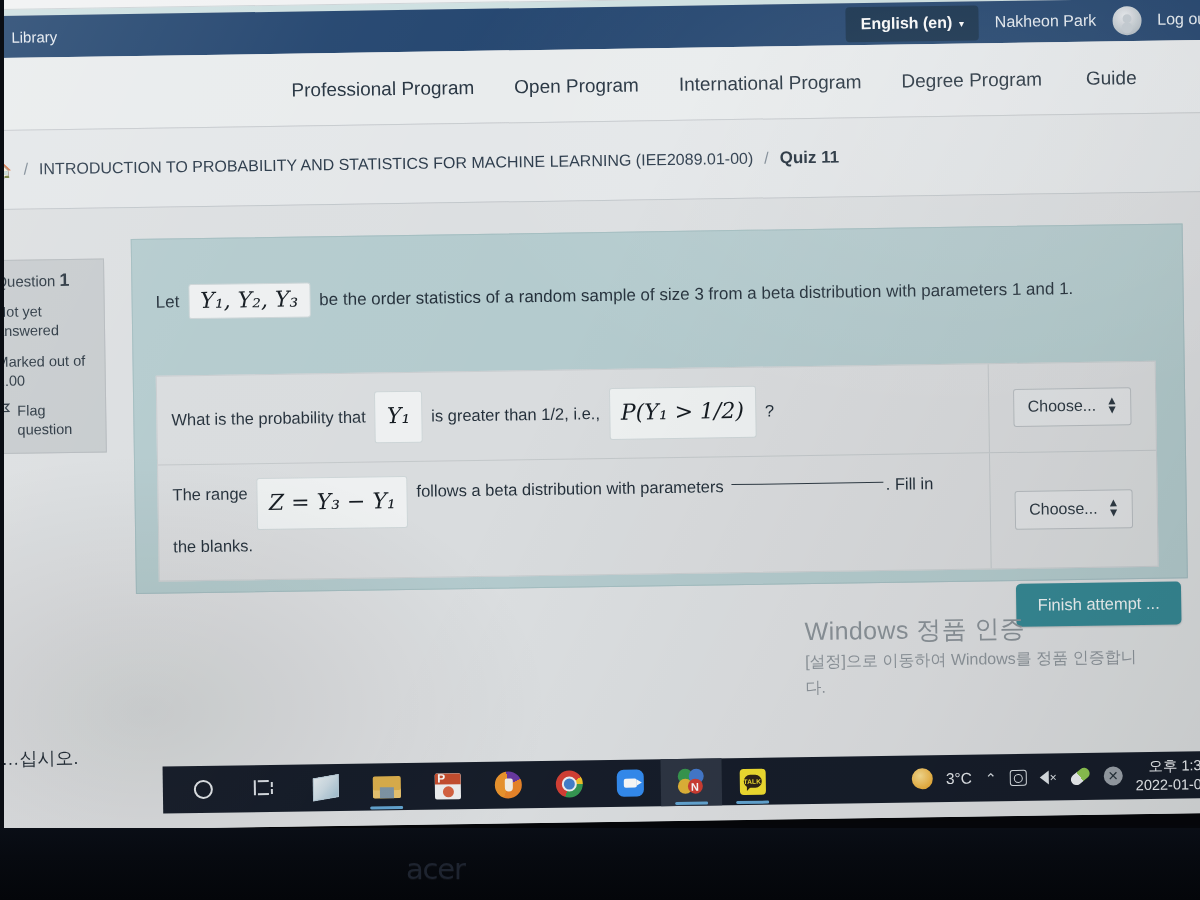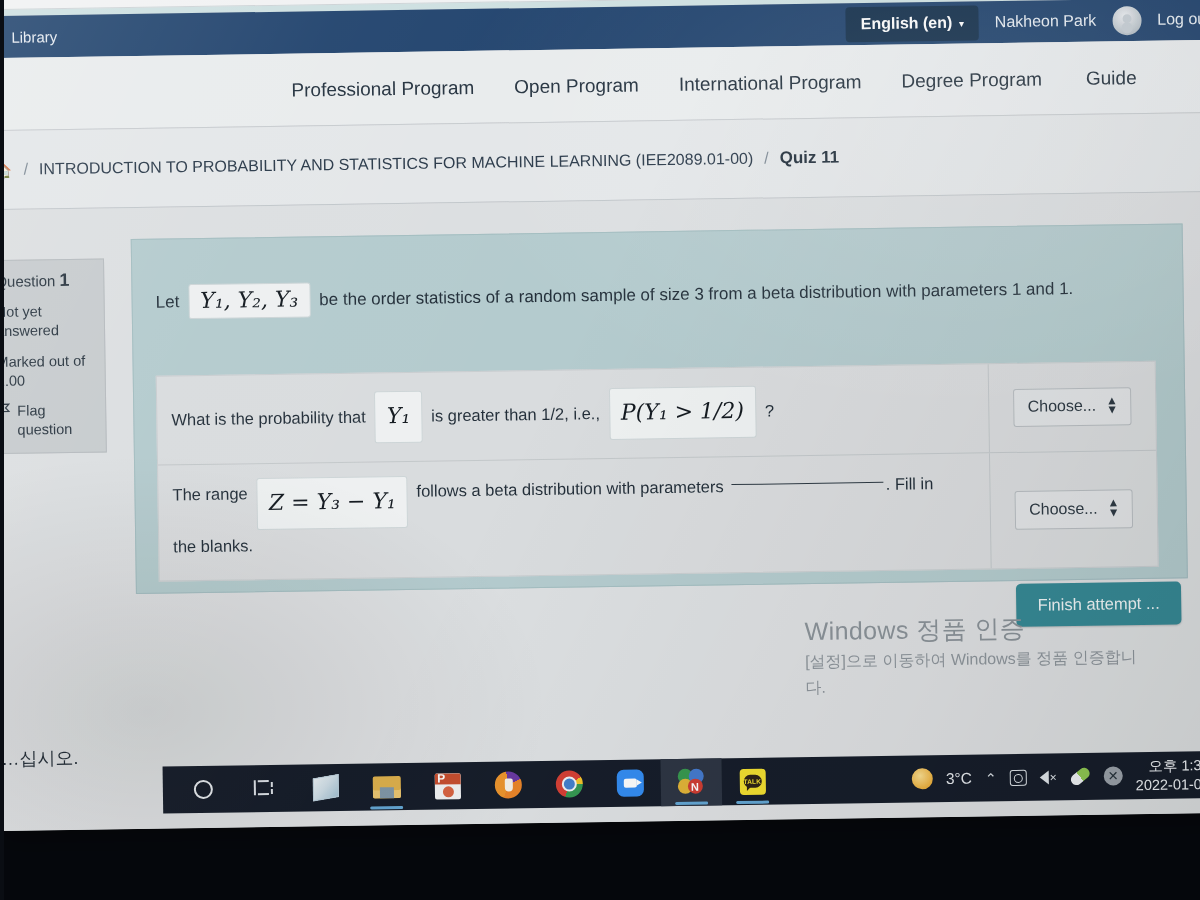--- a/index.html
+++ b/index.html
@@ -651,14 +651,17 @@
       </div>
     </div>
 
     <div class="glare g1"></div>
     <div class="glare g2"></div>
     <div class="glare g3"></div>
   </div>
 
   <div id="leftdark"></div>
 
+  <div id="bezel">
+    <div class="logo">acer</div>
+  </div>
 
 </div>
 
 </body></html>

